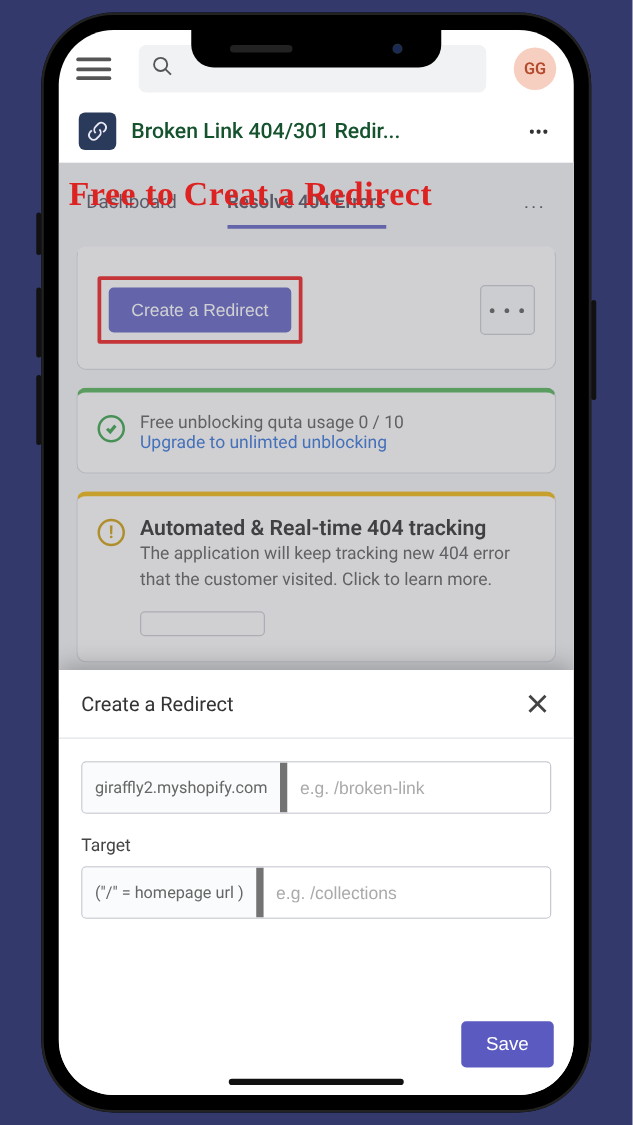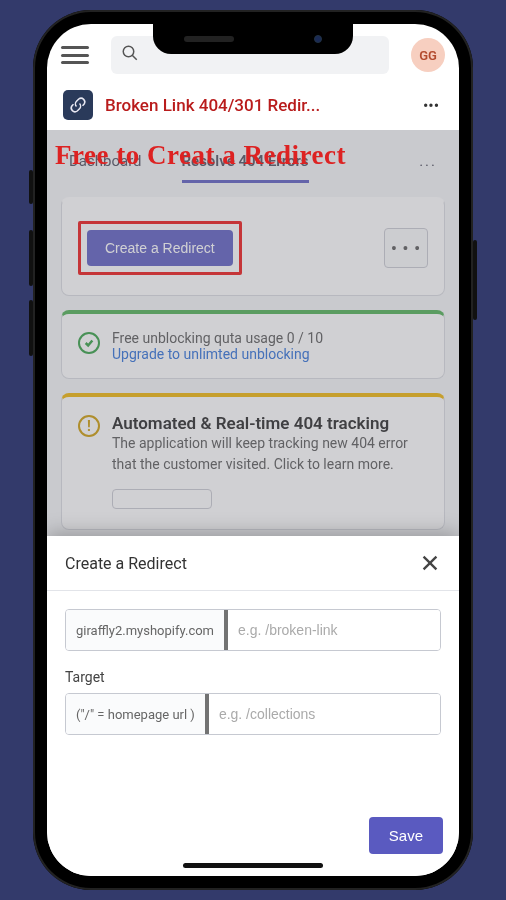--- a/index.html
+++ b/index.html
@@ -117,21 +117,21 @@
   .app-icon {
     width: 30px;
     height: 30px;
     background: #2a3a5a;
     border-radius: 5px;
     display:flex;align-items:center;justify-content:center;
   }
   .app-icon svg{width:18px;height:18px;fill:none;stroke:#e8e8f2;stroke-width:2;}
   .app-title {
     font-size: 17px;
-    color: #b91c1c;
+    color: #14532d;
     font-weight: 500;
     flex:1;
     white-space:nowrap;
     overflow:hidden;
     text-overflow:ellipsis;
   }
   .app-more {width:24px;text-align:center;color:#333;}
 
   
   .content-masked {
@@ -262,21 +262,21 @@
     border-radius:4px;
     height:42px;
     overflow:hidden;
     margin-bottom:18px;
   }
   .prefix{
     background:#fafbfc;
     padding:0 10px;
     display:flex;align-items:center;
     font-size:13px;color:#666;
-    border-right:4px solid #737373;
+    border-right:6px solid #737373;
     white-space:nowrap;
   }
   .input-text{
     flex:1;border:none;outline:none;
     padding:0 10px;font-size:14px;
     color:#7f1d1d;
   }
   .input-text::placeholder{color:#aaa;}
   .sheet-footer{
     padding:10px 16px 22px 16px;

